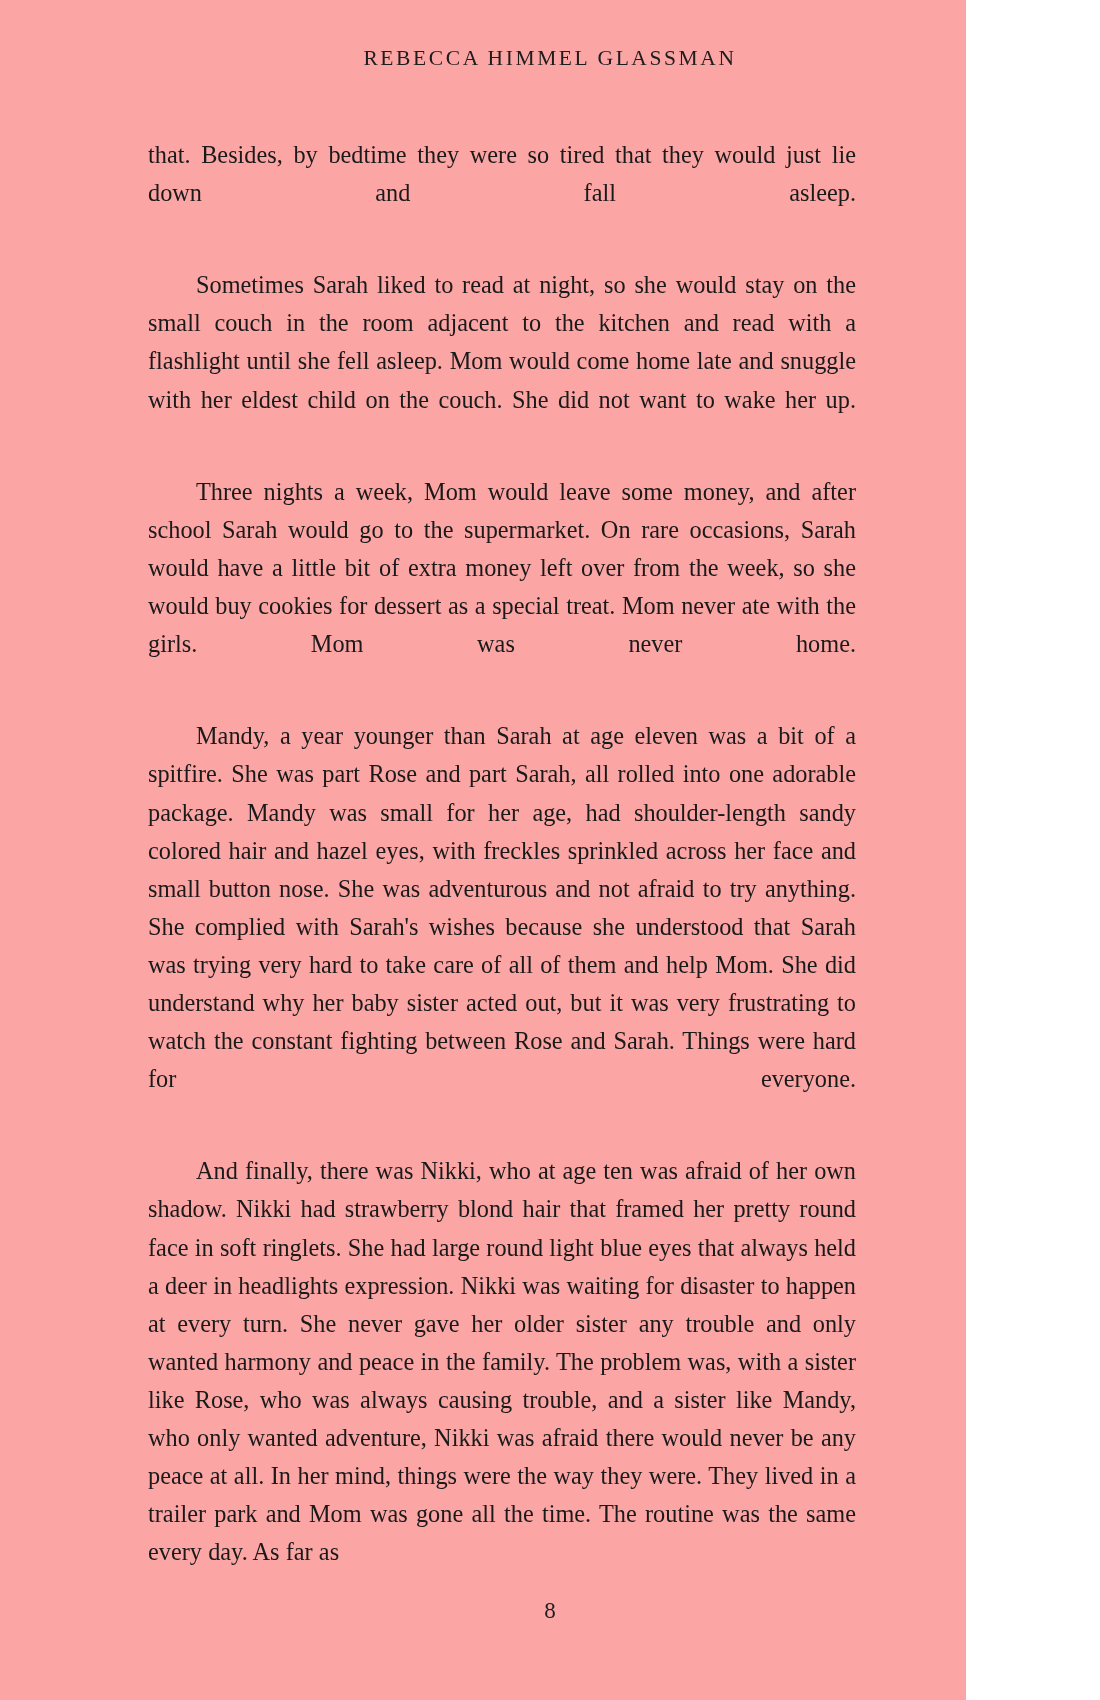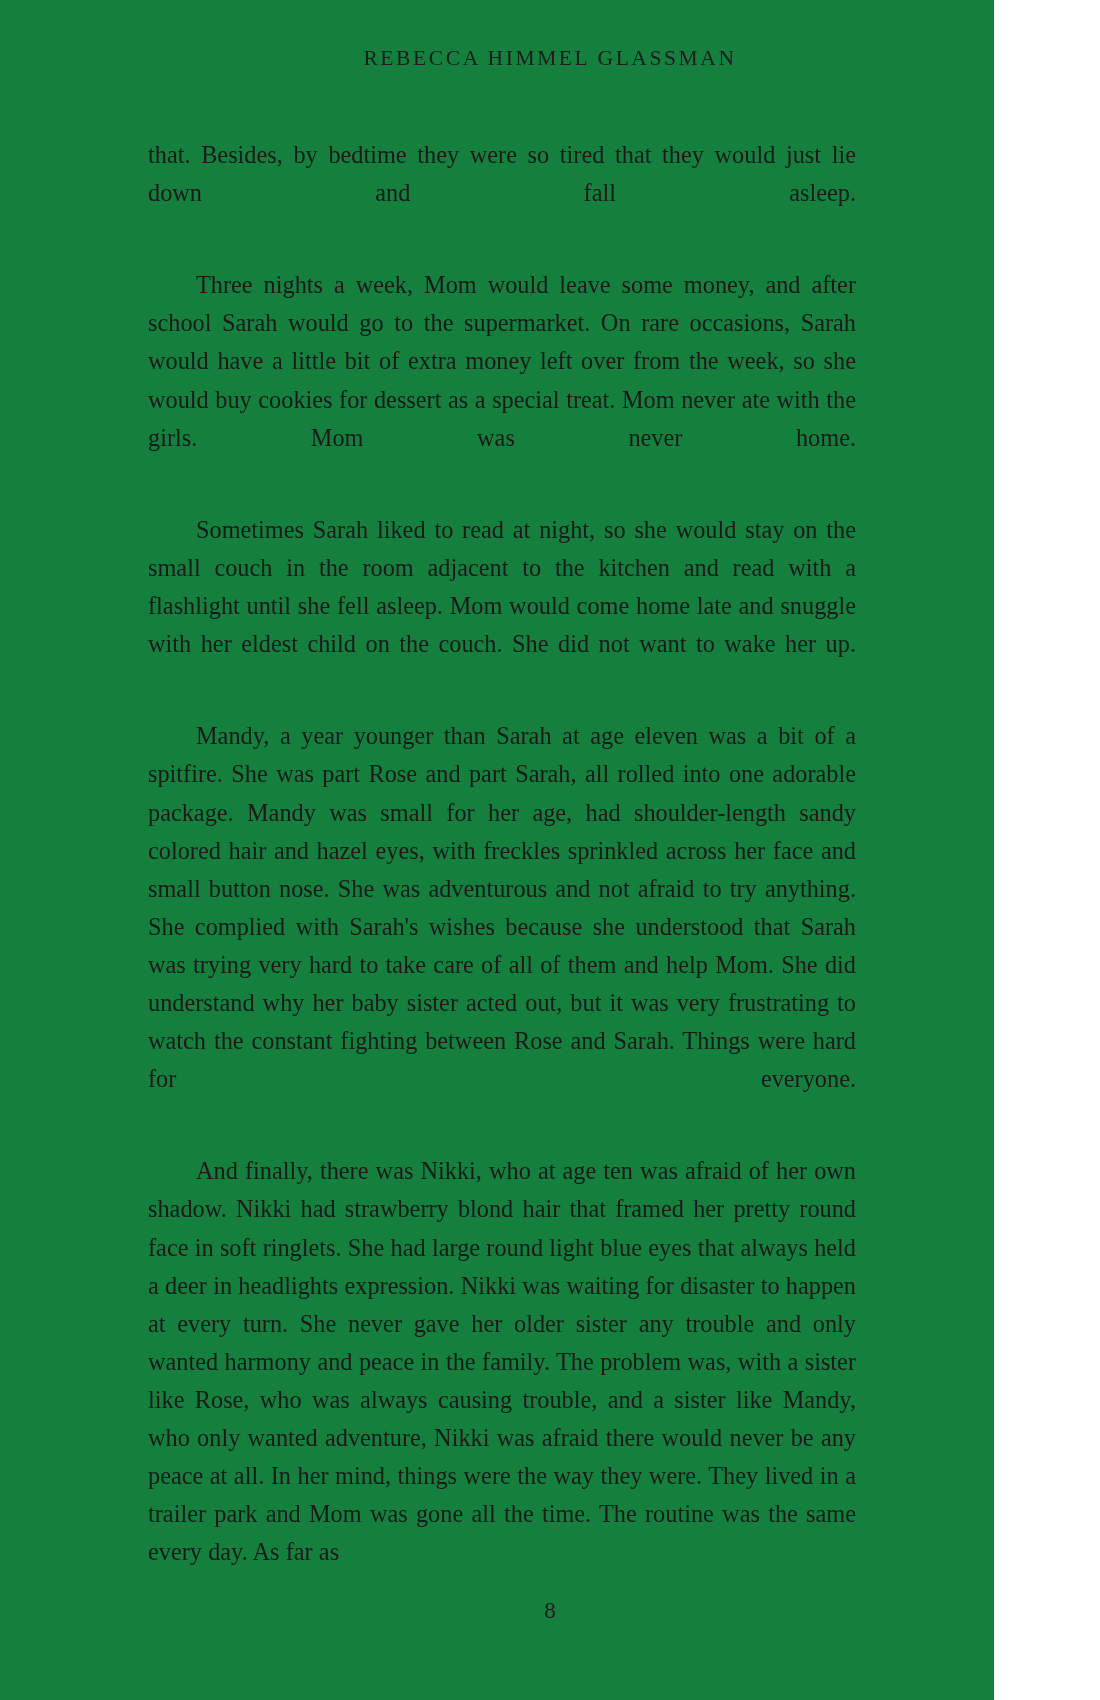--- a/index.html
+++ b/index.html
@@ -17,22 +17,21 @@
     position: relative;
     -webkit-font-smoothing: antialiased;
   }
 
   .page {
     position: absolute;
     left: 0;
     top: 0;
     width: 966px;
     height: 1700px;
-    background: #15803d;
-    padding-left: 28px;
+    background: #fca5a5;
   }
 
   
   .running-head {
     position: absolute;
     left: 0;
     top: 46px;
     width: 1100px;
     text-align: center;
     font-family: "Liberation Serif", "DejaVu Serif", serif;
@@ -92,21 +91,21 @@
 </style>
 </head>
 <body>
 
 <div class="page">
 
   <div class="running-head">REBECCA HIMMEL GLASSMAN</div>
 
   <div class="text-block">
     <p class="para">that. Besides, by bedtime they were so tired that they would just lie down and fall asleep.</p>
+    <p class="para">Sometimes Sarah liked to read at night, so she would stay on the small couch in the room adjacent to the kitchen and read with a flashlight until she fell asleep. Mom would come home late and snuggle with her eldest child on the couch. She did not want to wake her up.</p>
     <p class="para">Three nights a week, Mom would leave some money, and after school Sarah would go to the supermarket. On rare occasions, Sarah would have a little bit of extra money left over from the week, so she would buy cookies for dessert as a special treat. Mom never ate with the girls. Mom was never home.</p>
-    <p class="para">Sometimes Sarah liked to read at night, so she would stay on the small couch in the room adjacent to the kitchen and read with a flashlight until she fell asleep. Mom would come home late and snuggle with her eldest child on the couch. She did not want to wake her up.</p>
     <p class="para">Mandy, a year younger than Sarah at age eleven was a bit of a spitfire. She was part Rose and part Sarah, all rolled into one adorable package. Mandy was small for her age, had shoulder-length sandy colored hair and hazel eyes, with freckles sprinkled across her face and small button nose. She was adventurous and not afraid to try anything. She complied with Sarah's wishes because she understood that Sarah was trying very hard to take care of all of them and help Mom. She did understand why her baby sister acted out, but it was very frustrating to watch the constant fighting between Rose and Sarah. Things were hard for everyone.</p>
     <p class="para flush">And finally, there was Nikki, who at age ten was afraid of her own shadow. Nikki had strawberry blond hair that framed her pretty round face in soft ringlets. She had large round light blue eyes that always held a deer in headlights expression. Nikki was waiting for disaster to happen at every turn. She never gave her older sister any trouble and only wanted harmony and peace in the family. The problem was, with a sister like Rose, who was always causing trouble, and a sister like Mandy, who only wanted adventure, Nikki was afraid there would never be any peace at all. In her mind, things were the way they were. They lived in a trailer park and Mom was gone all the time. The routine was the same every day. As far as</p>
   </div>
 
   <div class="folio">8</div>
 
 </div>
 
 </body></html>

